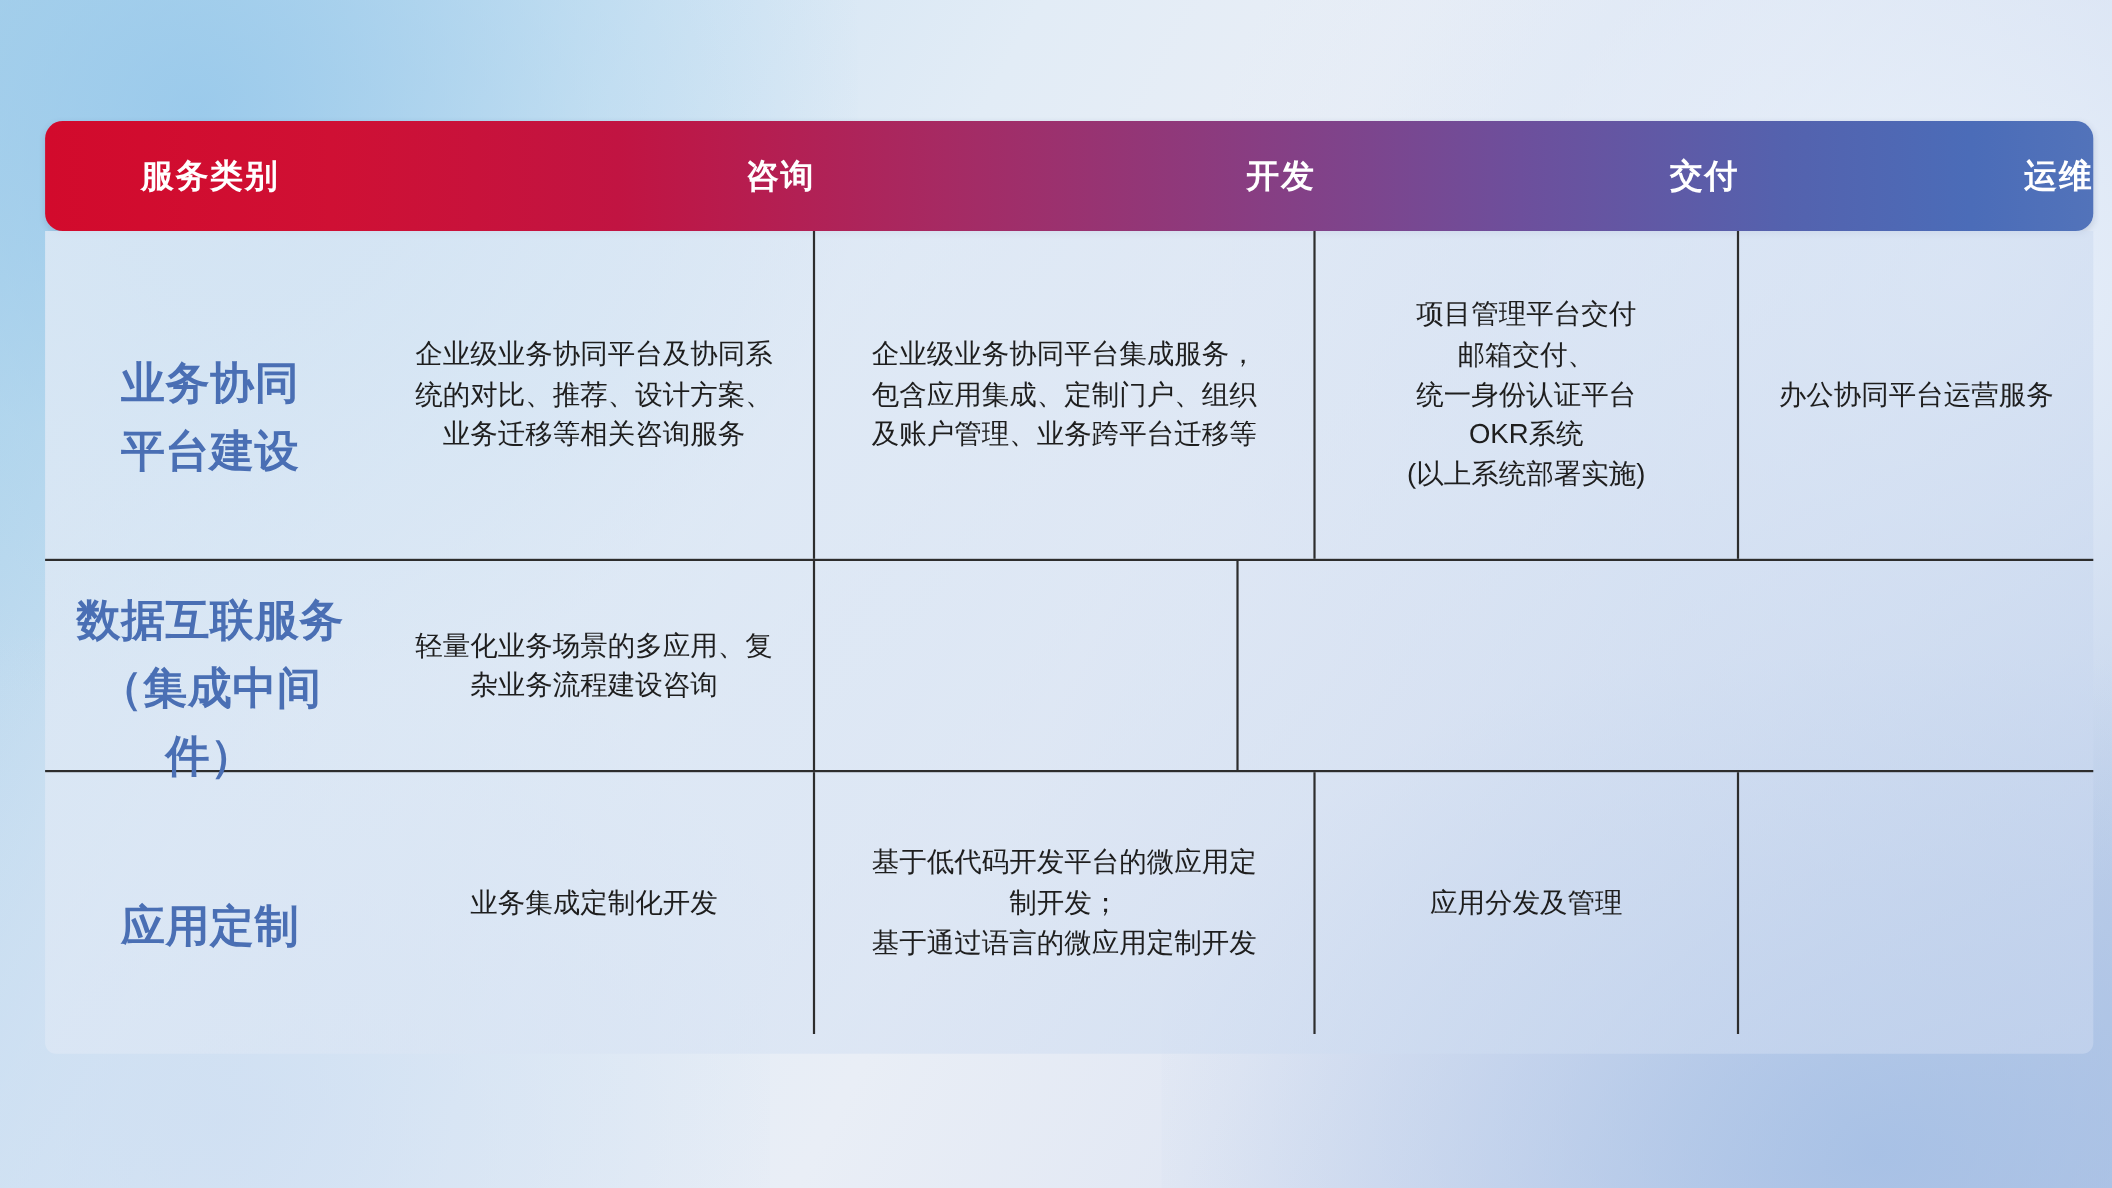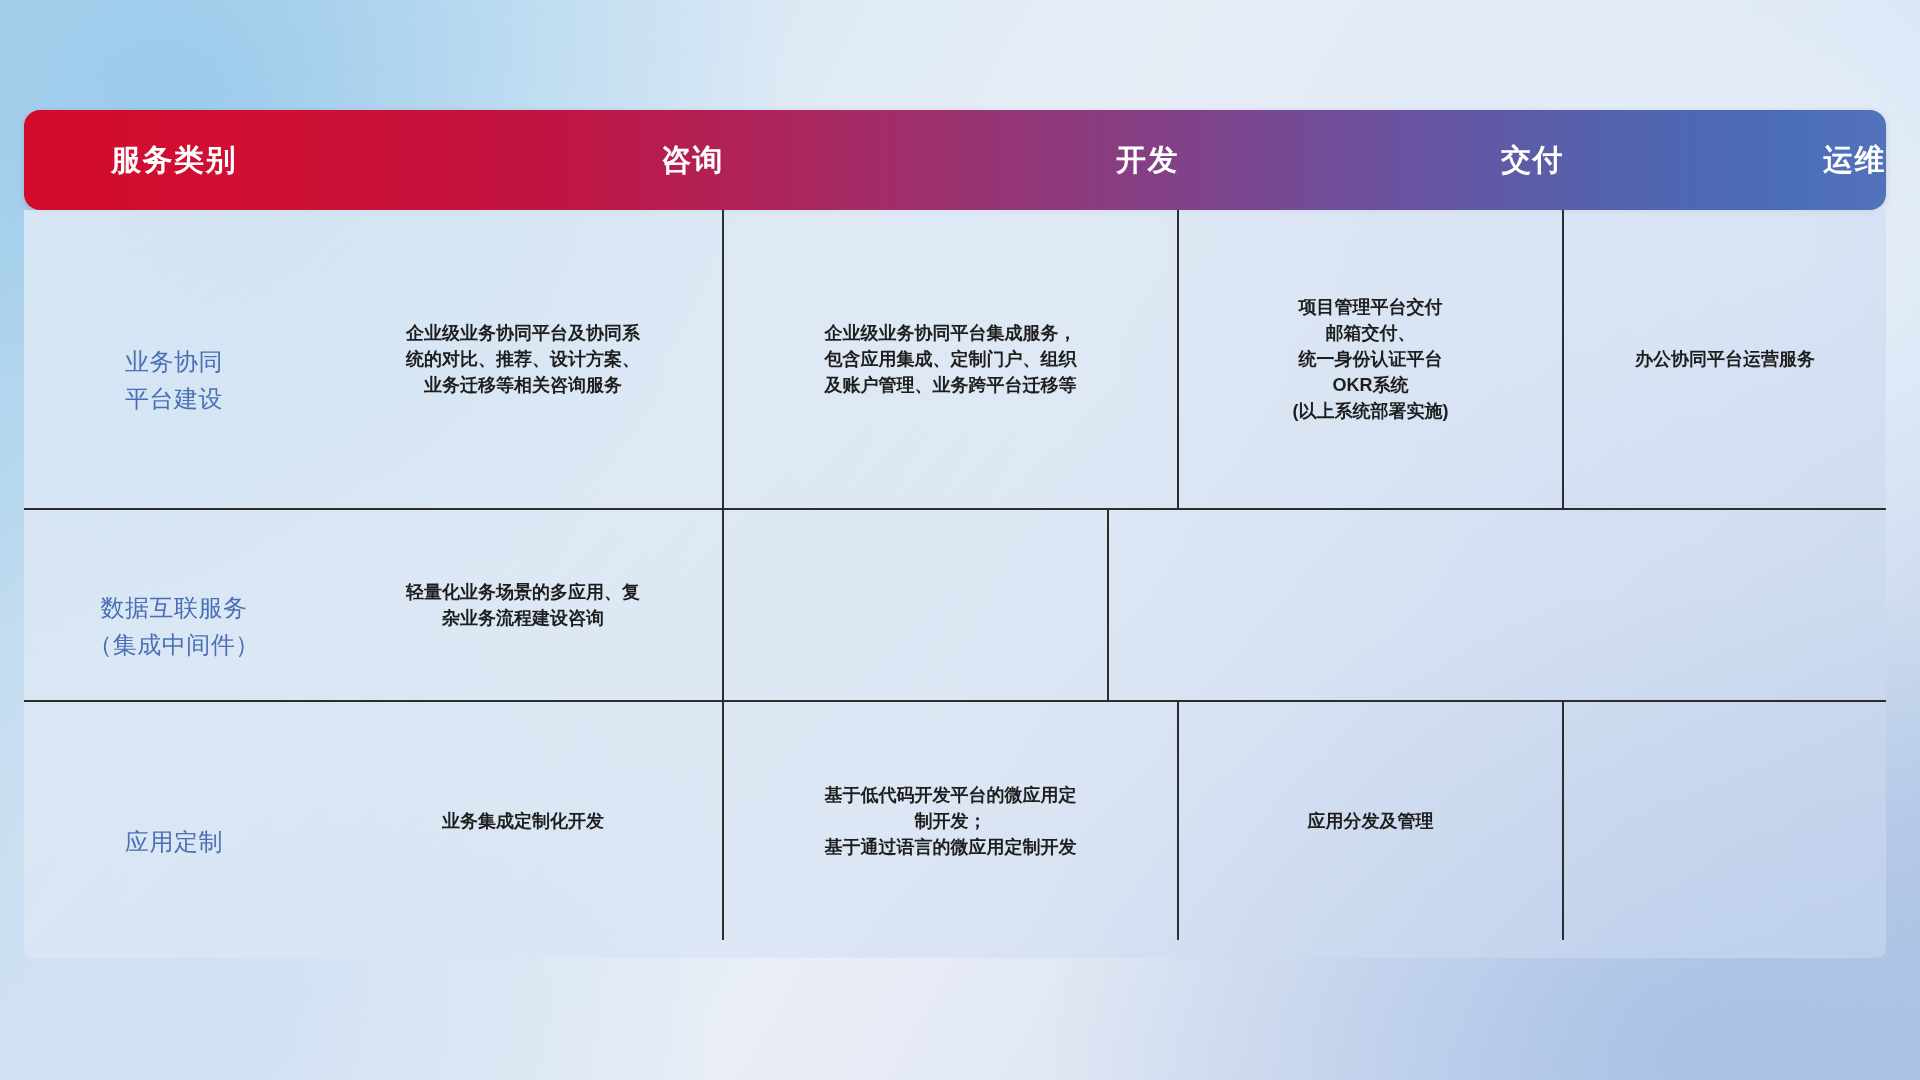--- a/index.html
+++ b/index.html
@@ -65,21 +65,21 @@
     width: 1000px; height: 880px;
     background: radial-gradient(ellipse at 50% 50%,
       rgba(206,222,242,0.8) 0%,
       rgba(206,222,242,0.3) 50%,
       rgba(206,222,242,0.0) 78%);
   }
 
   
   #table-card {
     position: absolute;
-    left: 24px;
+    left: 41px;
     top: 110px;
     width: 1862px;
     height: 848px;
   }
 
   
   #table-header {
     position: relative;
     height: 100px;
     border-radius: 16px;
@@ -149,34 +149,34 @@
   .cell.sep { border-right: 2px solid #2d2d2d; }
 
   .cell.c0 { width: 300px; }
   .cell.c1 { width: 400px; }
   .cell.c2 { width: 455px; }
   .cell.c3 { width: 385px; }
   .cell.c4 { width: 322px; }
 
   .row-label {
     color: #4a6fb4;
-    font-weight: 400;
-    font-size: 24px;
+    font-weight: 700;
+    font-size: 40px;
     line-height: 1.55;
     letter-spacing: 0.5px;
     white-space: pre-line;
     margin-top: 42px;
   }
 
   .cell-text {
     color: #1e1e1e;
-    font-size: 18px;
+    font-size: 25px;
     line-height: 1.45;
     white-space: pre-line;
-    font-weight: 700;
+    font-weight: 400;
   }
 
   .cell.wide-text .cell-text { line-height: 1.46; }
 </style>
 </head>
 <body>
 
 <div id="bg-base"></div>
 <div id="bg-glow-left"></div>
 <div id="bg-glow-right"></div>

